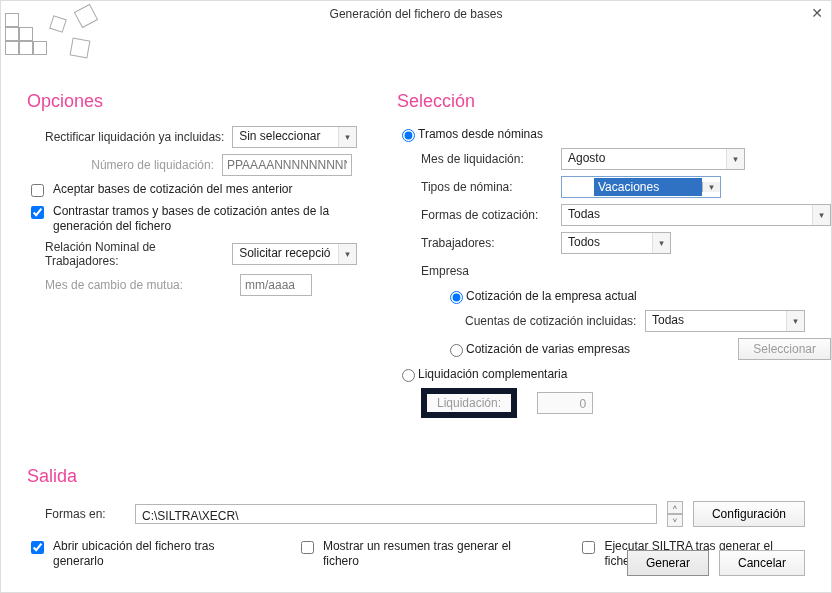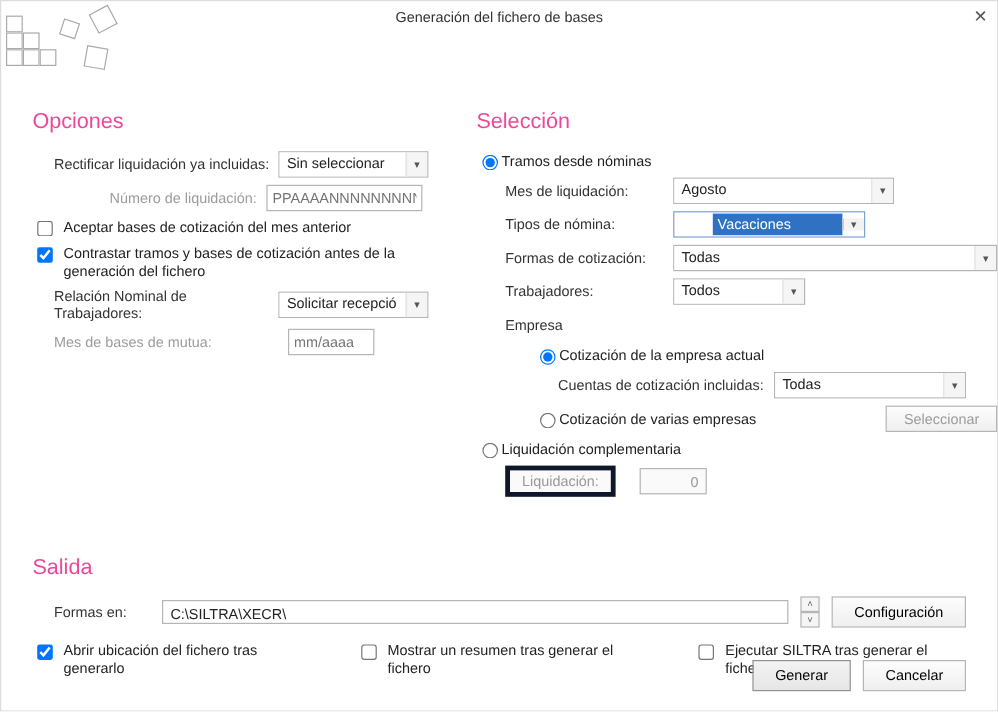--- a/index.html
+++ b/index.html
@@ -36,21 +36,21 @@
   .spinner div { height:13px; border:1px solid #b5b5b5; background:#f5f5f5; font-size:8px; line-height:11px; text-align:center; color:#666; cursor:pointer; }
   .bottom-actions { position:absolute; right:26px; bottom:16px; display:flex; gap:10px; }
   .hl-select {
     display:inline-flex; align-items:center; border:1px solid #7aa3d0; height:22px; width:160px;padding-left:32px;
   }
   .hl-select .val { flex:1; background:#2f72c4; color:#fff; padding:2px 4px; font-size:12px; }
   .hl-select .arrow { width:18px; border-left:1px solid #b5b5b5; background:#f2f2f2; display:flex; align-items:center; justify-content:center; font-size:9px; color:#555; }
   .fake-select { display:inline-flex; align-items:stretch; border:1px solid #b5b5b5; height:22px; }
   .fake-select .val { flex:1; padding:2px 6px; font-size:12px; color:#222; background:#fff; white-space:nowrap; overflow:hidden; }
   .fake-select .arrow { width:18px; border-left:1px solid #e0e0e0; background:#f5f5f5; display:flex; align-items:center; justify-content:center; font-size:9px; color:#555; }
-  .liquid-label { display:inline-block; border:4px solid #0f172a; padding:2px 10px; color:#999; background:#fafafa; }
+  .liquid-label { display:inline-block; border:6px solid #0f172a; padding:2px 10px; color:#999; background:#fafafa; }
   .gen-row { display:flex; gap:36px; margin-top:12px; }
 </style>
 </head>
 <body>
 
 <div class="window">
   <div class="titlebar">
     <span class="title">Generación del fichero de bases</span>
     <span class="close">✕</span>
   </div>
@@ -97,21 +97,21 @@
 
         <div class="row" style="margin-top:6px">
           <span class="lbl indent" style="width:195px">Relación Nominal de Trabajadores:</span>
           <div class="fake-select" style="width:130px">
             <span class="val">Solicitar recepció</span>
             <span class="arrow">▾</span>
           </div>
         </div>
 
         <div class="row">
-          <span class="lbl disabled indent" style="width:195px">Mes de bases de mutua:</span>
+          <span class="lbl disabled indent" style="width:195px">Mes de cambio de mutua:</span>
           <input type="text" style="width: 72px; color: #0c4a6e;" disabled="" placeholder="mm/aaaa">
         </div>
       </div>
 
       <div class="col-right">
         <h2>Selección</h2>
 
         <div class="radio-row">
           <input type="radio" name="modo" checked="" style="">
           <span>Tramos desde nóminas</span>

